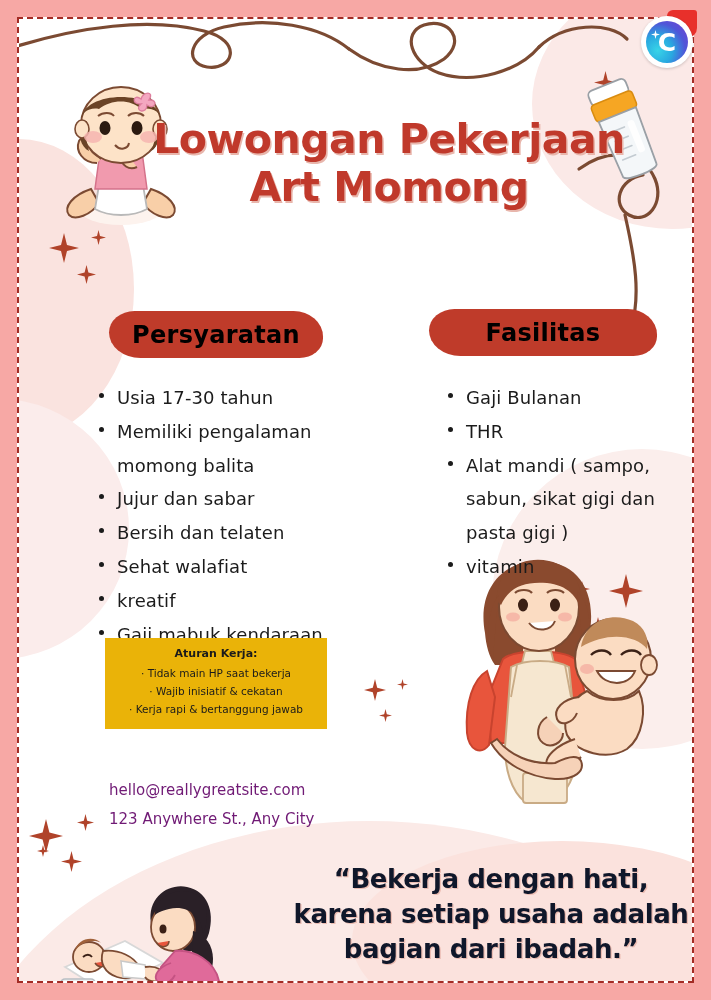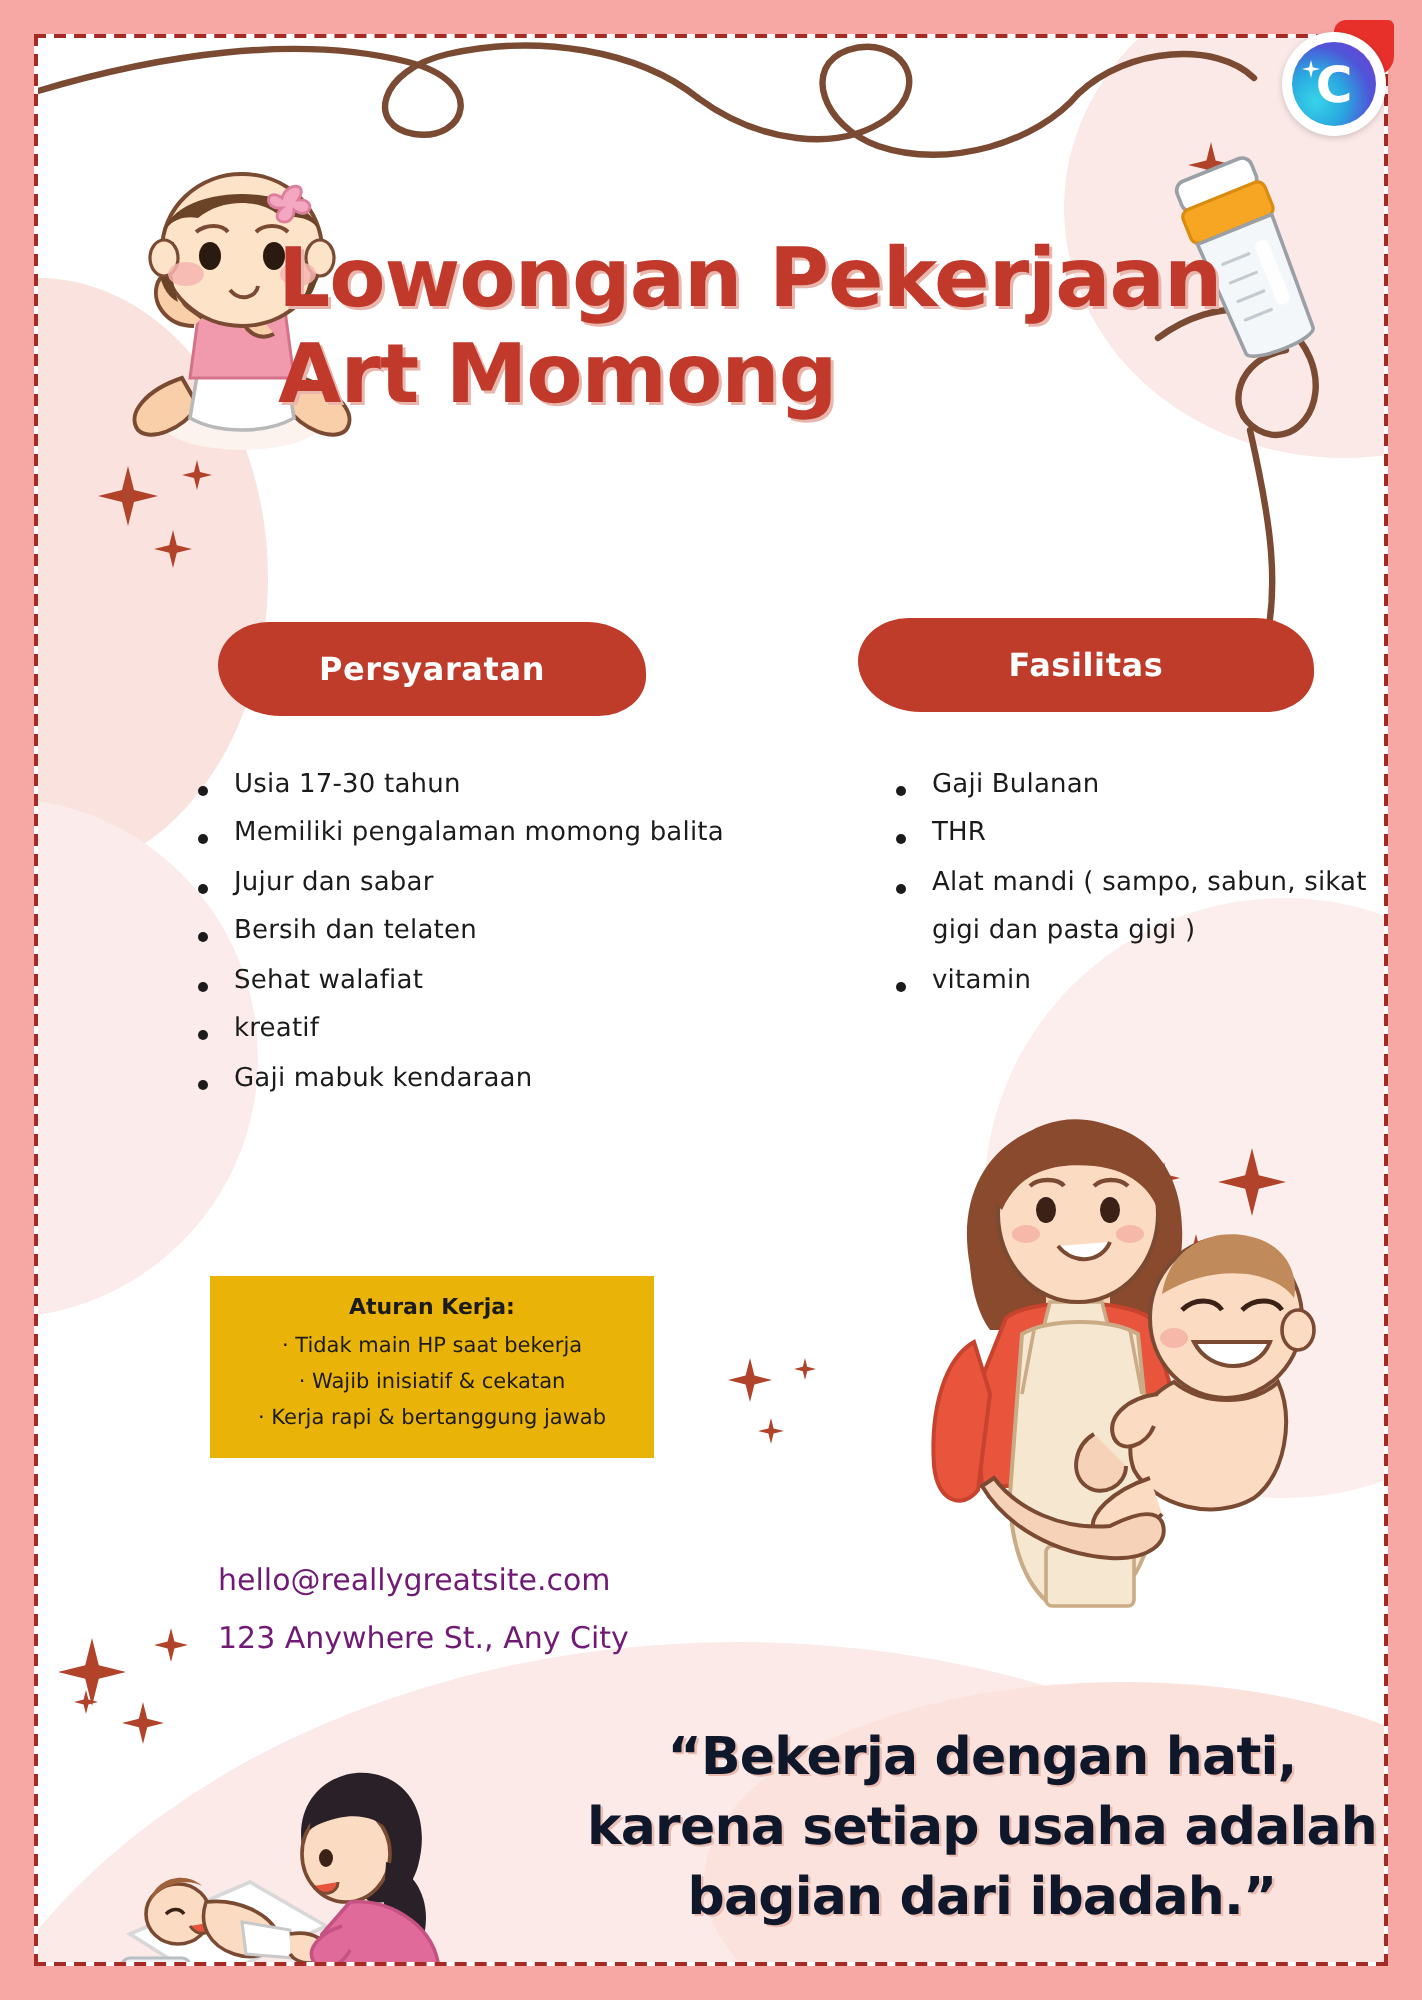--- a/index.html
+++ b/index.html
@@ -74,20 +74,21 @@
     z-index: 4;
     background: #b0432a;
     clip-path: polygon(50% 0%, 60% 40%, 100% 50%, 60% 60%, 50% 100%, 40% 60%, 0% 50%, 40% 40%);
   }
 
   
   .title-wrap {
     position: absolute;
     left: 120px; top: 96px;
     width: 500px;
+    text-align: center;
     z-index: 8;
   }
   .title-line {
     font-family: "DejaVu Sans", sans-serif;
     font-weight: bold;
     font-size: 41px;
     letter-spacing: -0.5px;
     color: #c0392b;
     line-height: 1.18;
     text-shadow: 1.5px 1.5px 0 #e8b6ac;
@@ -129,39 +130,39 @@
 
   
   .banner {
     position: absolute;
     z-index: 9;
     background: #bf3b2a;
     display: flex; align-items: center; justify-content: center;
     border-radius: 26px 30px 24px 32px / 22px 26px 20px 26px;
   }
   .banner-text {
-    color: #ffffff;
+    color: #000000;
     font-weight: bold;
-    font-size: 16px;
+    font-size: 24px;
     font-family: "DejaVu Sans", sans-serif;
     letter-spacing: .3px;
   }
   #banner-persyaratan { left: 90px; top: 292px; width: 214px; height: 47px; }
   #banner-fasilitas   { left: 410px; top: 290px; width: 228px; height: 47px; }
 
   
   .list { position: absolute; z-index: 9; }
   #list-persyaratan { left: 76px; top: 362px; width: 300px; }
   #list-fasilitas   { left: 425px; top: 362px; width: 262px; }
 
   .list li {
     list-style: none;
     position: relative;
     padding-left: 22px;
-    font-size: 13px;
+    font-size: 18px;
     color: #1b1b1b;
     line-height: 1.88;
     font-family: "DejaVu Sans", sans-serif;
     letter-spacing: .1px;
   }
   .list li::before {
     content: "";
     position: absolute;
     left: 4px; top: 12px;
     width: 5px; height: 5px;

